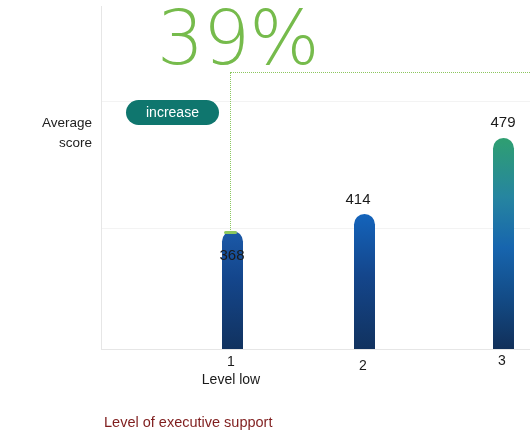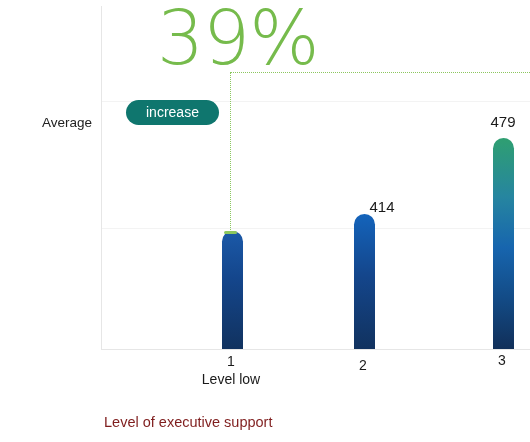--- a/index.html
+++ b/index.html
@@ -142,32 +142,34 @@
     top: 414px;
     font-size: 14.5px;
     color: #7f1d1d;
   }
 </style>
 </head>
 <body>
 
 <div id="y-axis-title">
   <span>Average</span>
+  <span>score</span>
 </div>
 
 <div id="plot-area">
 
   <div class="gridline" style="top:95px;"></div>
   <div class="gridline" style="top:222px;"></div>
 
   <div class="bar bar-1" style="left:120px; height:118px;"></div>
   <div class="bar bar-2" style="left:252px; height:135px;"></div>
   <div class="bar bar-3" style="left:391px; height:211px;"></div>
 
-  <div class="bar-label" style="left:245px; top:184px;margin-top:8px;">414</div>
+  <div class="bar-label" style="left:95px;  top:240px;">368</div>
+  <div class="bar-label" style="left:221px; top:184px;">414</div>
   <div class="bar-label" style="left:366px; top:107px;">479</div>
 </div>
 
 <div id="annot-hline"></div>
 <div id="annot-vline"></div>
 <div id="annot-cap"></div>
 
 <div id="pct-value">39%</div>
 <div id="pct-badge">increase</div>
 

